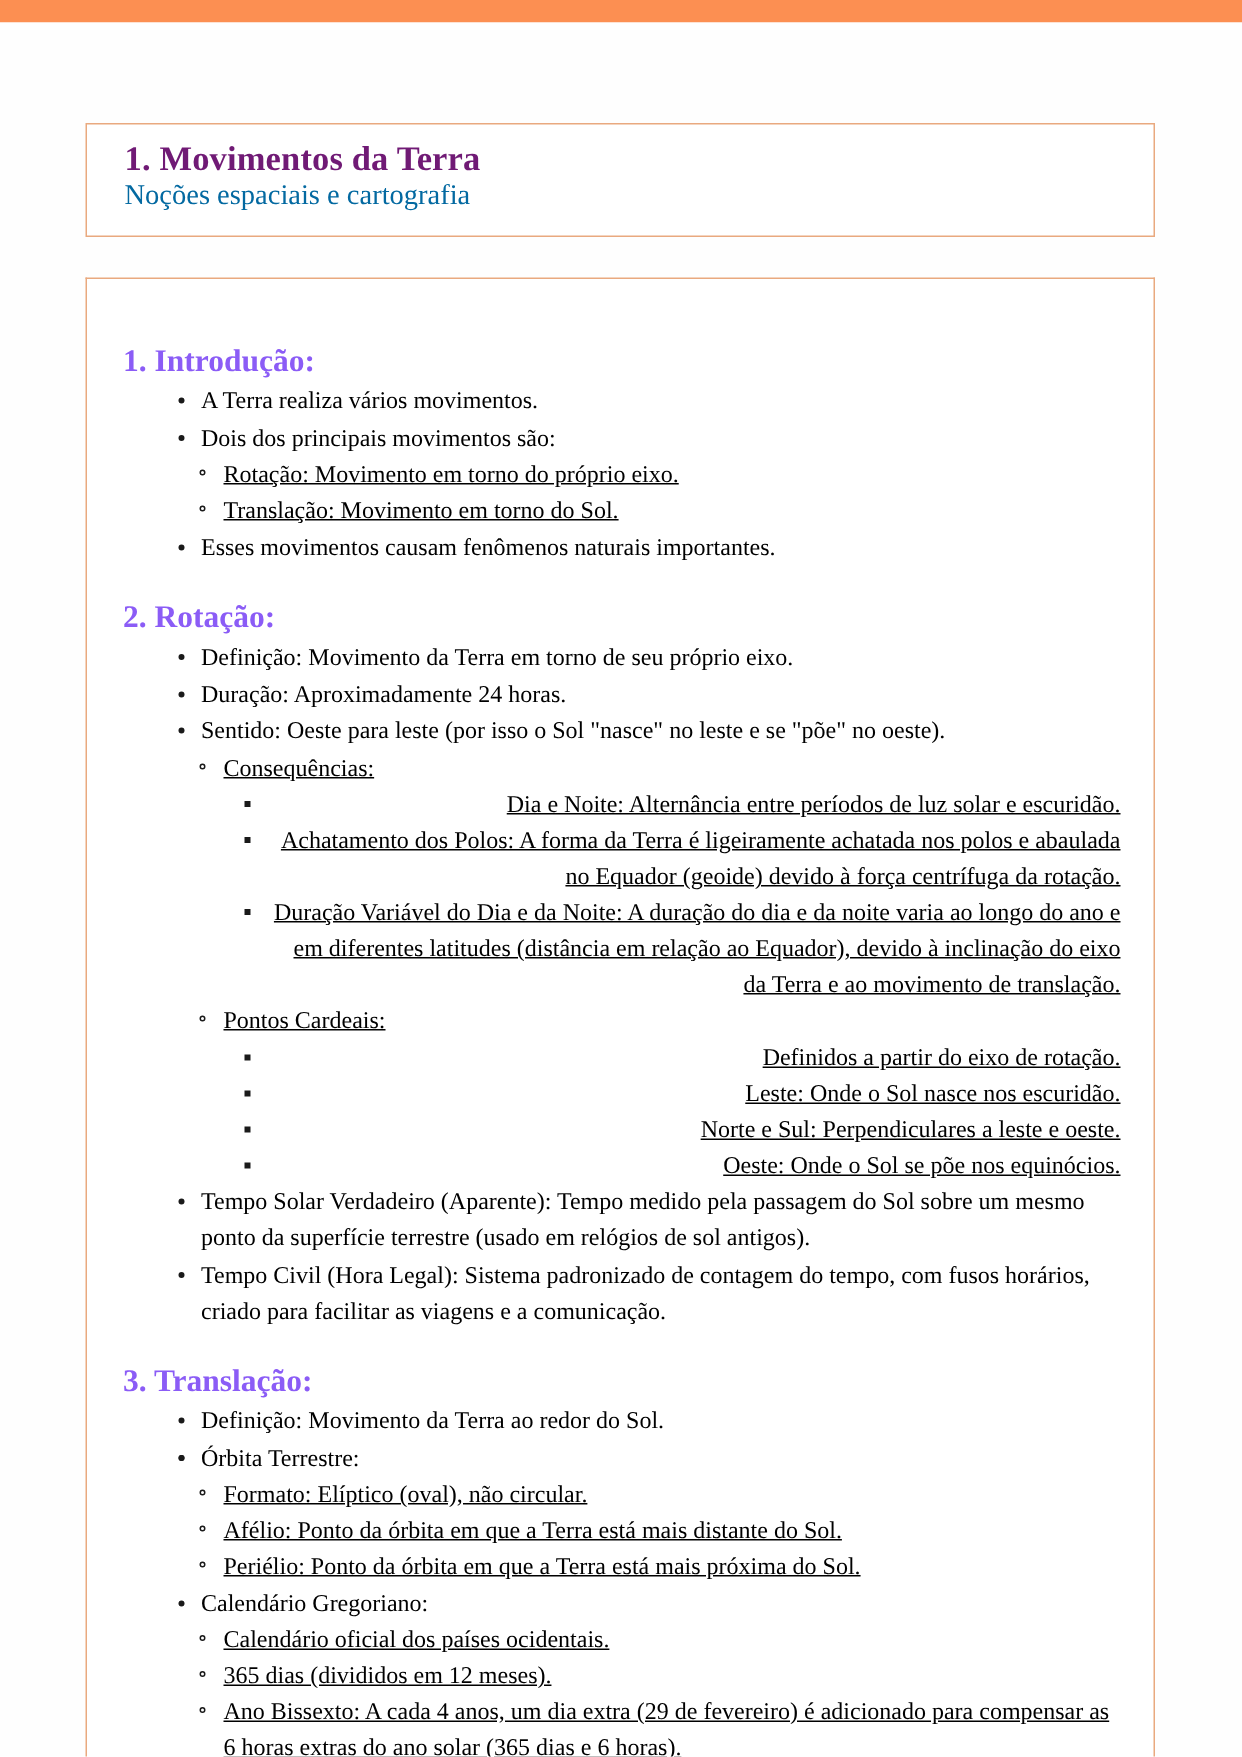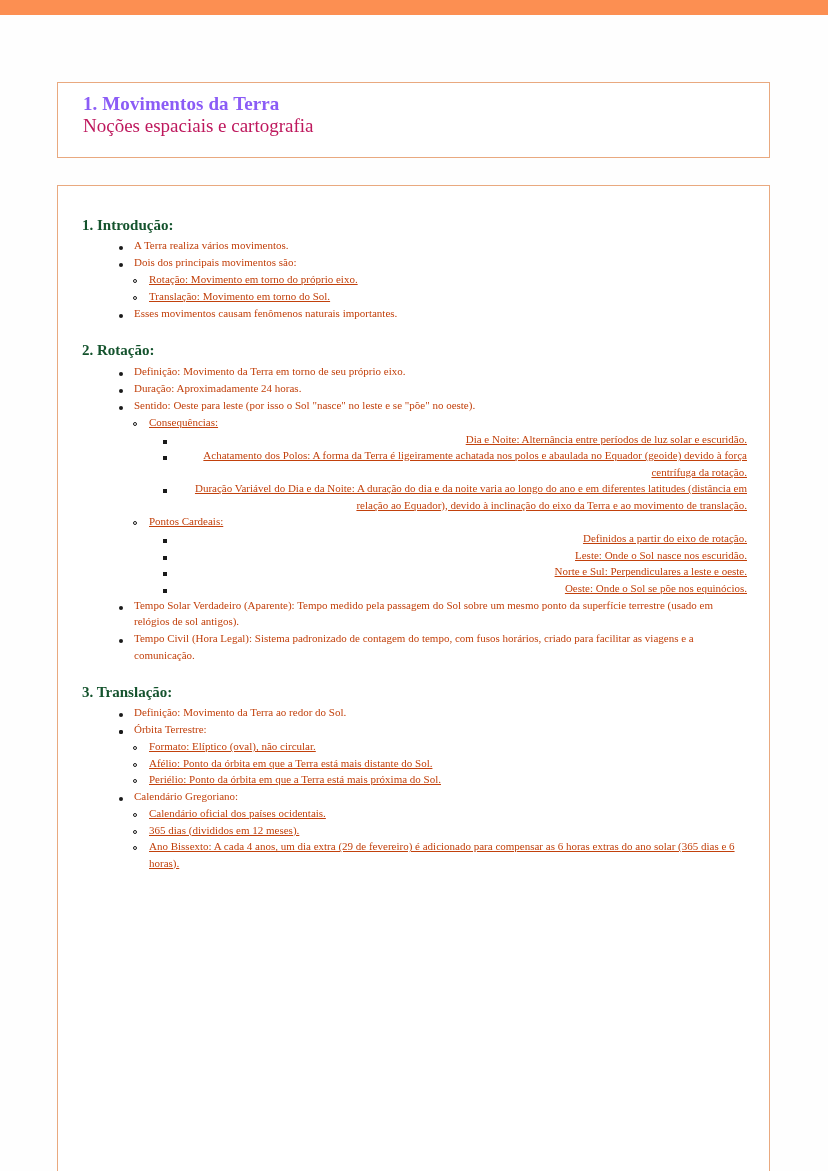--- a/index.html
+++ b/index.html
@@ -40,32 +40,32 @@
     width: 713px;        
     height: 76px;
     border: 1px solid #e9a97f;
     background: #ffffff;
     box-sizing: border-box;
   }
   .header-inner {
     padding: 10px 0 0 25px;
   }
   .doc-title {
-    font-size: 19px;
+    font-size: 23px;
     font-weight: bold;
-    color: #8b5cf6;
+    color: #701a75;
     letter-spacing: 0.1px;
     line-height: 1.12;
     margin: 0;
     white-space: nowrap;
   }
   .doc-subtitle {
     font-size: 19px;
     font-weight: normal;
-    color: #be185d;
+    color: #0369a1;
     line-height: 1.2;
     margin: 1px 0 0 0;
     white-space: nowrap;
   }
 
   
   .content-card {
     position: absolute;
     left: 57px;
     top: 170px;         
@@ -78,39 +78,39 @@
     overflow: hidden;
   }
   .content-inner {
     padding: 24px 22px 0 24px;
   }
 
   .section { margin: 0 0 19px 0; }
   .section:last-child { margin-bottom: 0; }
 
   .section-heading {
-    font-size: 15px;
+    font-size: 21px;
     font-weight: bold;
-    color: #14532d;
-    margin: 5px 0 2px 0;
+    color: #8b5cf6;
+    margin: 16px 0 2px 0;
     line-height: 1.35;
   }
 
   ul.lvl1, ul.lvl2, ul.lvl3 {
     margin: 0;
     padding: 0;
     list-style: none;
   }
   ul.lvl1 > li,
   ul.lvl2 > li,
   ul.lvl3 > li {
     position: relative;
-    font-size: 11px;
+    font-size: 16px;
     line-height: 1.5;
-    color: #c2410c;
+    color: #000000;
   }
 
   
   ul.lvl1 > li {
     padding-left: 52px;
     margin: 0 0 0.5px 0;
   }
   ul.lvl1 > li > .bullet-disc {
     position: absolute;
     left: 37px;

